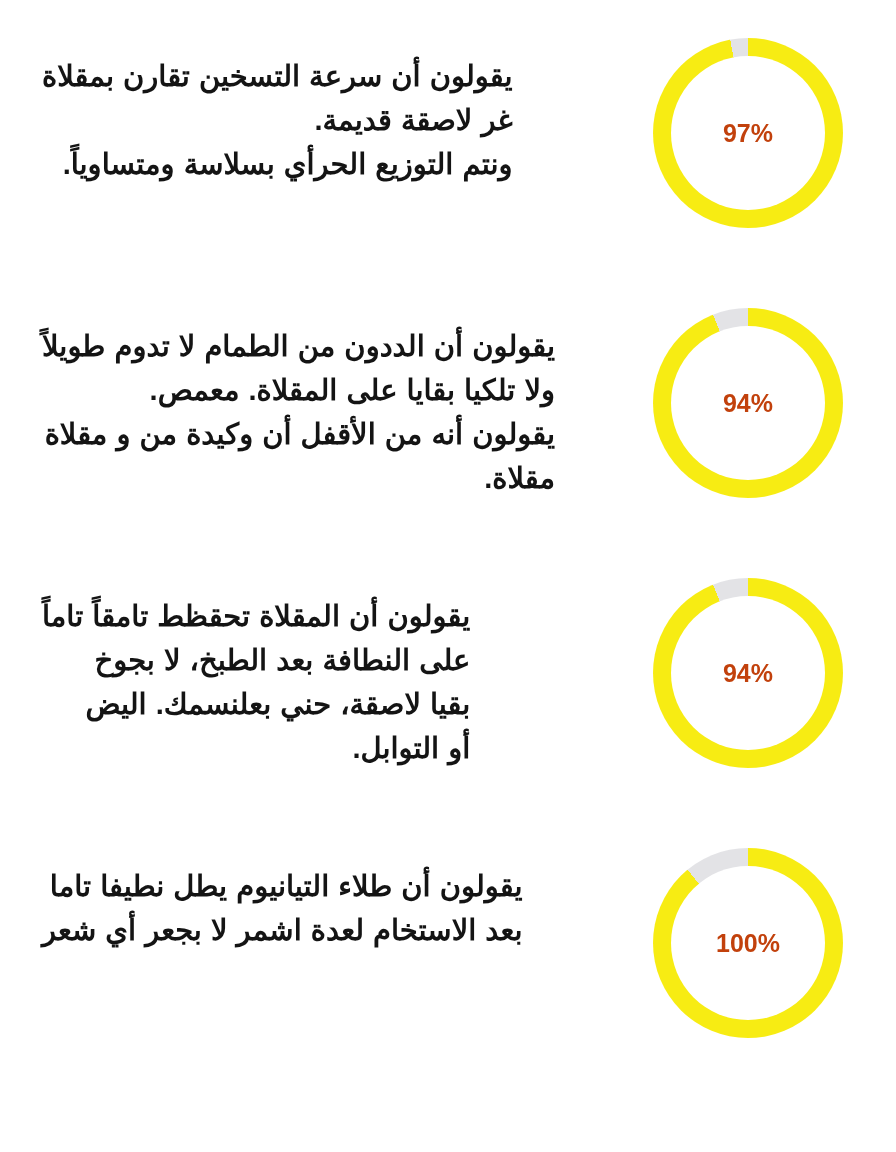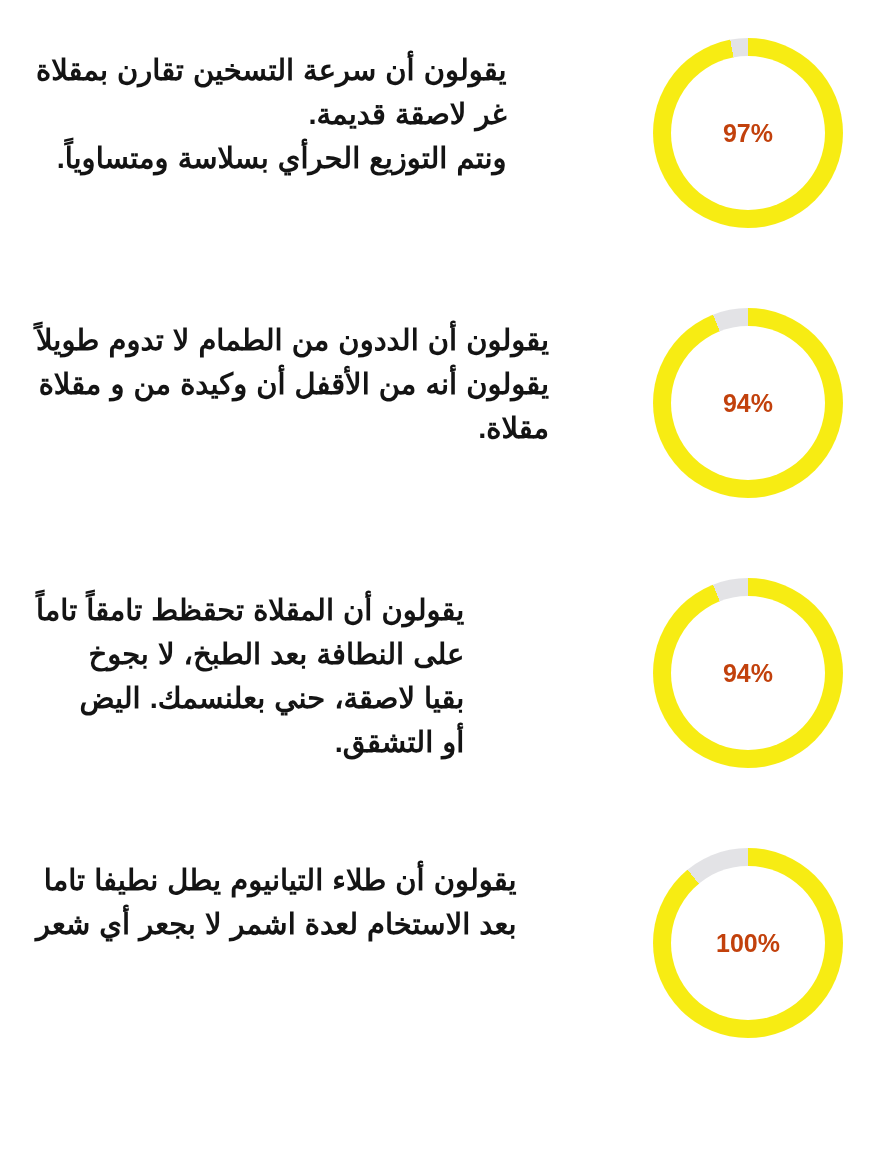--- a/index.html
+++ b/index.html
@@ -79,21 +79,21 @@
     display: flex;
     align-items: flex-start;
     justify-content: flex-end;
   }
   .para {
     font-size: 29px;
     line-height: 1.52;
     font-weight: bold;
     text-align: right;
     color: #141414;
-    margin: 2px;
+    margin: 8px;
     direction: rtl;
     word-spacing: 1px;
   }
   .para .ln { display: block; }
 </style>
 </head>
 <body>
 
 <div class="page">
 
@@ -118,40 +118,41 @@
     <div class="gauge-cell">
       <div class="gauge">
         <div class="gauge-ring" style="background: conic-gradient(rgb(247, 236, 19) 0deg, rgb(247, 236, 19) 338.4deg, rgb(227, 227, 230) 338.4deg, rgb(227, 227, 230) 360deg);"></div>
         <div class="gauge-hole"></div>
         <div class="gauge-label">94%</div>
       </div>
     </div>
     <div class="text-cell">
       <p class="para">
         <span class="ln">يقولون أن الددون من الطمام لا تدوم طويلاً</span>
+        <span class="ln">ولا تلكيا بقايا على المقلاة. معمص.</span>
         <span class="ln">يقولون أنه من الأقفل أن وكيدة من و مقلاة</span>
         <span class="ln">مقلاة.</span>
       </p>
     </div>
   </div>
 
   <div class="row">
     <div class="gauge-cell">
       <div class="gauge">
         <div class="gauge-ring" style="background: conic-gradient(rgb(247, 236, 19) 0deg, rgb(247, 236, 19) 338.4deg, rgb(227, 227, 230) 338.4deg, rgb(227, 227, 230) 360deg);"></div>
         <div class="gauge-hole"></div>
         <div class="gauge-label">94%</div>
       </div>
     </div>
     <div class="text-cell">
       <p class="para">
         <span class="ln">يقولون أن المقلاة تحقظط تامقاً تاماً</span>
         <span class="ln">على النطافة بعد الطبخ، لا بجوخ</span>
         <span class="ln">بقيا لاصقة، حني بعلنسمك. اليض</span>
-        <span class="ln">أو التشقق.</span>
+        <span class="ln">أو التوابل.</span>
       </p>
     </div>
   </div>
 
   <div class="row">
     <div class="gauge-cell">
       <div class="gauge">
         <div class="gauge-ring" style="background: conic-gradient(rgb(247, 236, 19) 0deg, rgb(247, 236, 19) 320.4deg, rgb(227, 227, 230) 320.4deg, rgb(227, 227, 230) 360deg);"></div>
         <div class="gauge-hole"></div>
         <div class="gauge-label">100%</div>

